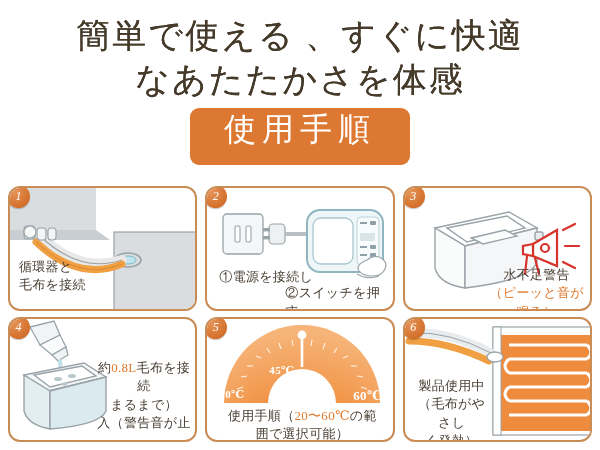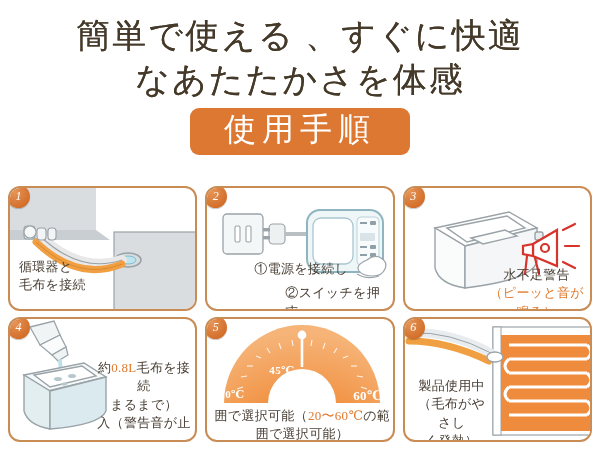--- a/index.html
+++ b/index.html
@@ -18,21 +18,21 @@
     line-height:1.28;
   }
   .headline .l1,.headline .l2{
     font-size:34px;font-weight:400;display:block;
     background:linear-gradient(180deg,#5a4a33 0%,#3b3226 45%,#6b5a40 100%);
     -webkit-background-clip:text;background-clip:text;color:#453a2a;
   }
   .banner-wrap{text-align:center;margin-top:7px;}
   .banner{
     display:inline-block;background:#dd7833;border-radius:9px;
-    padding:3px 34px 6px 34px;
+    padding:3px 34px 16px 34px;
   }
   .banner-text{
     color:#ffffff;font-size:32px;letter-spacing:6px;line-height:1.18;
     font-family:"Liberation Serif","DejaVu Serif",serif;
   }
 
   
   .grid{
     position:absolute;left:8px;top:186px;width:584px;height:256px;
     display:grid;grid-template-columns:repeat(3,1fr);grid-template-rows:repeat(2,1fr);
@@ -125,21 +125,21 @@
               <rect x="163" y="57" width="6" height="4" rx="1"></rect>
             <rect x="153" y="66" width="7" height="2"></rect>
               <rect x="163" y="65" width="6" height="4" rx="1"></rect>
           </g>
           <g fill="#ffffff" stroke="#9aa3a8" stroke-width="1.2">
             <path d="M160 72 q8-6 14-2 q7 4 4 11 q-3 7-12 7 q-10 0-14-5 q-4-6 8-11 z"></path>
             <path d="M150 86 q10 6 22 2" fill="none"></path>
           </g>
         </svg>
       </div>
-      <div class="cap" style="left:12px;top:72px;margin-left:35px;">①電源を接続し</div>
+      <div class="cap" style="left:12px;top:80px;">①電源を接続し</div>
       <div class="cap" style="left:78px;top:96px;">②スイッチを押す</div>
     </div>
 
     <div class="panel">
       <div class="badge">3</div>
       <div class="art">
         <svg width="190" height="124" viewBox="0 0 190 124">
           <g stroke="#9aa3a8" stroke-width="1.4" fill="#ffffff">
             <path d="M30 40 L104 24 L132 40 L60 58 Z"></path>
             <path d="M30 40 L30 80 Q34 96 60 100 L60 58 Z" fill="#fafbfb"></path>
@@ -239,21 +239,21 @@
           </g>
           <line x1="95" y1="18" x2="95" y2="48" stroke="#ffffff" stroke-width="2.6"></line>
           <circle cx="95" cy="16" r="4.4" fill="#ffffff"></circle>
         </svg>
       </div>
       <div class="cap" style="left:62px;top:44px;color:#ffffff;font-size:11px;font-weight:bold;">45℃</div>
       <div class="cap" style="left:12px;top:68px;color:#ffffff;font-size:11px;font-weight:bold;">20℃</div>
       <div class="cap" style="right:10px;top:68px;color:#ffffff;font-size:13px;font-weight:bold;">60℃</div>
       <div class="cap" style="left:6px;top:88px;width:178px;text-align:center;">
         <div>
-          <span>囲で選択可能（</span><span class="hl">20〜60℃</span><span>の範</span>
+          <span>使用手順（</span><span class="hl">20〜60℃</span><span>の範</span>
         </div>
         <div>囲で選択可能）</div>
       </div>
     </div>
 
     <div class="panel">
       <div class="badge">6</div>
       <div class="art">
         <svg width="190" height="124" viewBox="0 0 190 124">
           <rect x="88" y="8" width="102" height="108" fill="#ffffff" stroke="#9aa3a8" stroke-width="1.2"></rect>

